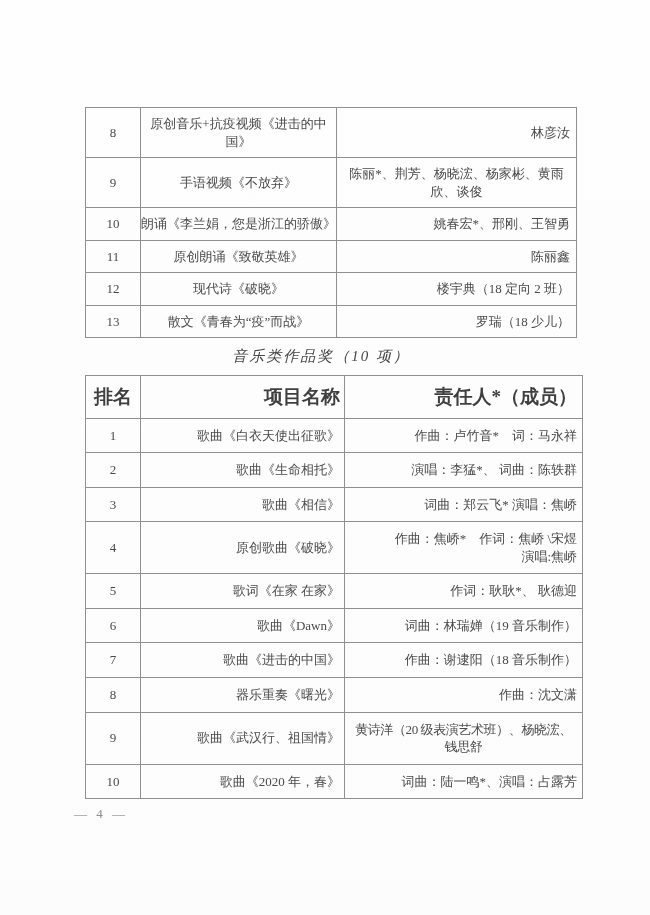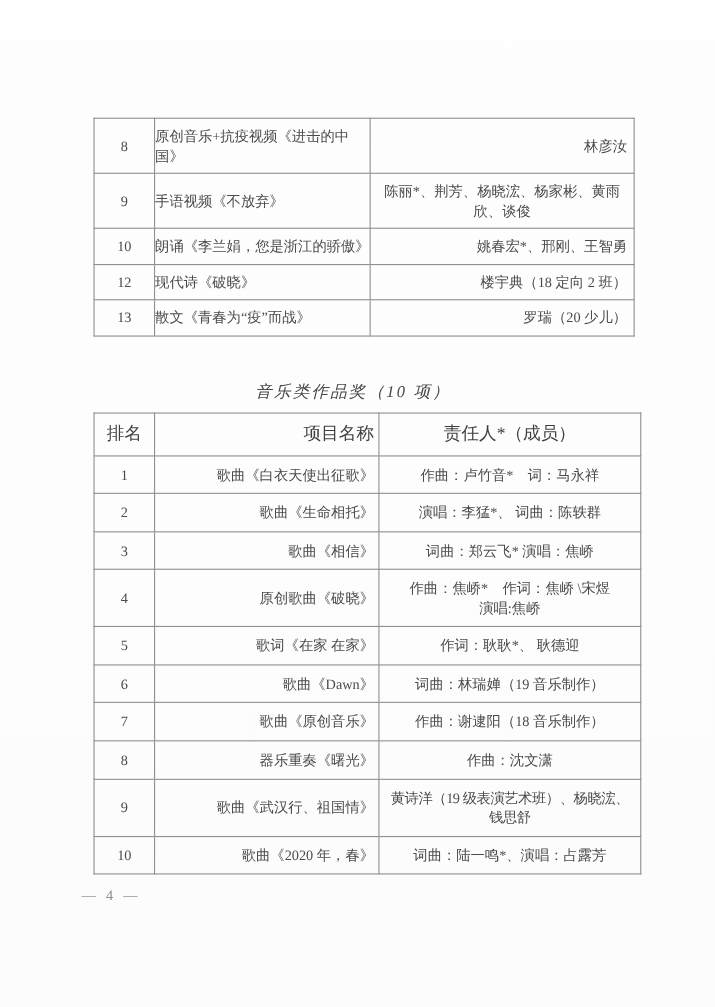--- a/index.html
+++ b/index.html
@@ -10,34 +10,34 @@
     color:#4a4a4a;
     position:relative;
     overflow:hidden;
   }
   .page{position:absolute;inset:0;background:linear-gradient(180deg,#fefefe 0%,#fcfcfc 100%);}
   table{border-collapse:collapse;table-layout:fixed;}
   td,th{border:1px solid #8f8f8f;font-size:13px;line-height:1.35;vertical-align:middle;}
   
   .t1{position:absolute;left:85px;top:107px;width:472px;}
   .t1 .rank{width:50px;text-align:center;padding:7px 2px;}
-  .t1 .project{width:195px;text-align:left;padding:7px 0;}
+  .t1 .project{width:195px;text-align:center;padding:7px 0;}
   .t1 .members{width:227px;text-align:right;padding:7px 6px;white-space:pre-line;}
   .t1 tr:nth-child(2) .members{text-align:center;}
   
   .section-title{
     position:absolute;left:85px;top:347px;width:472px;
     text-align:center;font-size:15px;letter-spacing:2px;color:#474747;font-style:italic;
   }
   
   .t2{position:absolute;left:85px;top:375px;width:472px;}
-  .t2 th{font-weight:normal;font-size:16px;padding:5px 2px;text-align:center;color:#3f3f3f;}
+  .t2 th{font-weight:bold;font-size:19px;padding:5px 2px;text-align:center;color:#3f3f3f;}
   .t2 .rank{width:50px;text-align:center;padding:8px 2px;}
   .t2 .project{width:195px;text-align:right;padding:8px 4px;}
-  .t2 .members{width:227px;text-align:center;padding:8px 5px;white-space:pre-line;}
+  .t2 .members{width:227px;text-align:right;padding:8px 5px;white-space:pre-line;}
   .t2 tbody tr:nth-child(9) .members{text-align:center;letter-spacing:-0.4px;}
   
   .page-number{
     position:absolute;left:74px;top:806px;
     font-size:13px;color:#8d8d8d;letter-spacing:3px;
   }
 </style>
 </head>
 <body>
 
@@ -54,28 +54,33 @@
         <td class="rank">9</td>
         <td class="project">手语视频《不放弃》</td>
         <td class="members">陈丽*、荆芳、杨晓浤、杨家彬、黄雨欣、谈俊</td>
       </tr>
       <tr>
         <td class="rank">10</td>
         <td class="project">朗诵《李兰娟，您是浙江的骄傲》</td>
         <td class="members">姚春宏*、邢刚、王智勇</td>
       </tr>
       <tr>
+        <td class="rank">11</td>
+        <td class="project">原创朗诵《致敬英雄》</td>
+        <td class="members">陈丽鑫</td>
+      </tr>
+      <tr>
         <td class="rank">12</td>
         <td class="project">现代诗《破晓》</td>
         <td class="members">楼宇典（18 定向 2 班）</td>
       </tr>
       <tr>
         <td class="rank">13</td>
         <td class="project">散文《青春为“疫”而战》</td>
-        <td class="members">罗瑞（20 少儿）</td>
+        <td class="members">罗瑞（18 少儿）</td>
       </tr>
     </tbody>
   </table>
 
   <div class="section-title">音乐类作品奖（10 项）</div>
 
   <table class="t2">
     <thead>
       <tr>
         <th class="rank">排名</th>
@@ -110,32 +115,32 @@
         <td class="project">歌词《在家 在家》</td>
         <td class="members">作词：耿耿*、 耿德迎</td>
       </tr>
       <tr>
         <td class="rank">6</td>
         <td class="project">歌曲《Dawn》</td>
         <td class="members">词曲：林瑞婵（19 音乐制作）</td>
       </tr>
       <tr>
         <td class="rank">7</td>
-        <td class="project">歌曲《原创音乐》</td>
+        <td class="project">歌曲《进击的中国》</td>
         <td class="members">作曲：谢逮阳（18 音乐制作）</td>
       </tr>
       <tr>
         <td class="rank">8</td>
         <td class="project">器乐重奏《曙光》</td>
         <td class="members">作曲：沈文潇</td>
       </tr>
       <tr>
         <td class="rank">9</td>
         <td class="project">歌曲《武汉行、祖国情》</td>
-        <td class="members">黄诗洋（19 级表演艺术班）、杨晓浤、
+        <td class="members">黄诗洋（20 级表演艺术班）、杨晓浤、
 钱思舒</td>
       </tr>
       <tr>
         <td class="rank">10</td>
         <td class="project">歌曲《2020 年，春》</td>
         <td class="members">词曲：陆一鸣*、演唱：占露芳</td>
       </tr>
     </tbody>
   </table>
 

